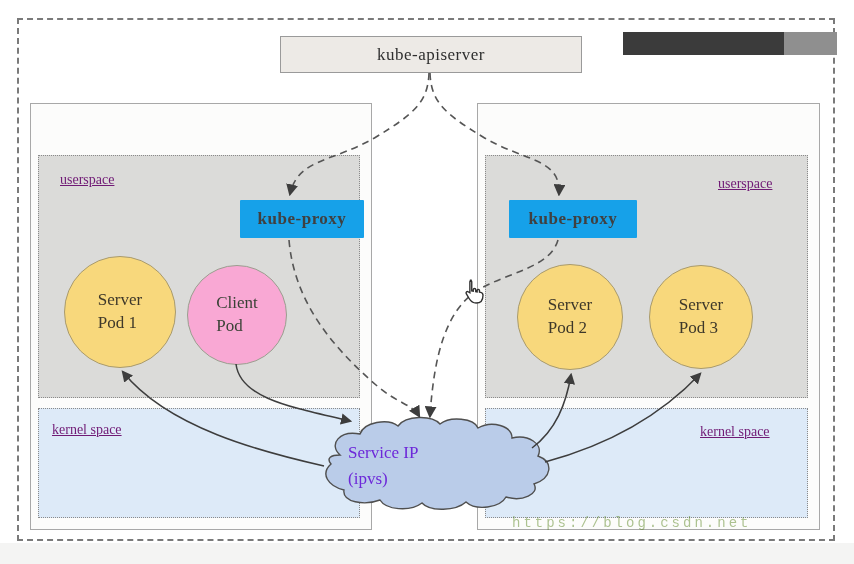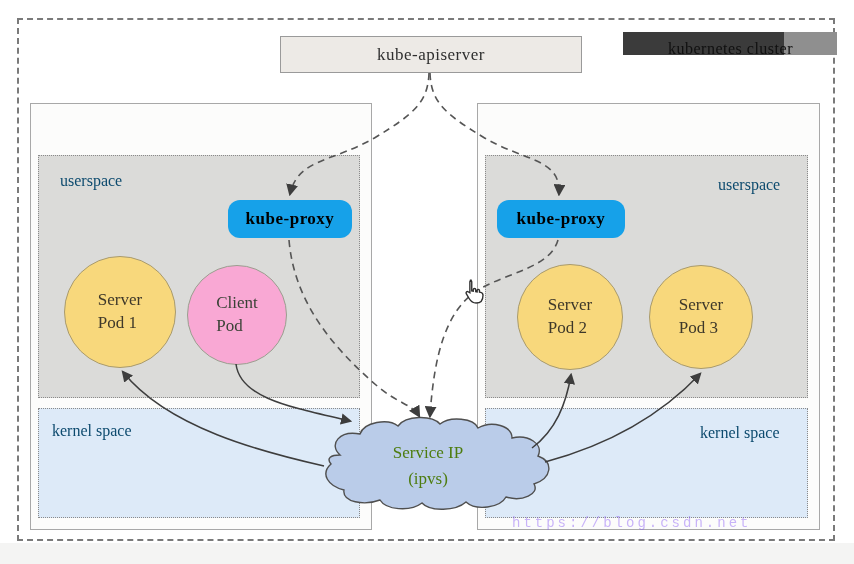--- a/index.html
+++ b/index.html
@@ -37,73 +37,72 @@
   .node-title{font-size:18px;color:#222;letter-spacing:.5px;}
   #node-x-title{left:42px;top:118px;}
   #node-y-title{left:519px;top:118px;}
   .space-box{box-sizing:border-box;border:1px dotted #8a8a8a;z-index:1;}
   .userspace{background:#dbdbd9;}
   .kernelspace{background:#ddeaf8;}
   #userspace-x{left:38px;top:155px;width:322px;height:243px;}
   #userspace-y{left:485px;top:155px;width:323px;height:243px;}
   #kernel-x{left:38px;top:408px;width:322px;height:110px;}
   #kernel-y{left:485px;top:408px;width:323px;height:110px;}
-  .space-label{font-size:16px;color:#0c4a6e;z-index:2;}
+  .space-label{font-size:14px;color:#701a75;z-index:2;text-decoration:underline;}
   #userspace-x-label{left:60px;top:172px;}
   #userspace-y-label{left:718px;top:176px;}
   #kernel-x-label{left:52px;top:422px;}
   #kernel-y-label{left:700px;top:424px;}
   .proxy-box{
-    box-sizing:border-box;background:#16a1e9;border-radius:12px;z-index:2;
+    box-sizing:border-box;background:#16a1e9;border-radius:1px;z-index:2;
     display:flex;align-items:center;justify-content:center;
-    font-size:17px;font-weight:bold;color:#000000;letter-spacing:.5px;
+    font-size:17px;font-weight:bold;color:#404040;letter-spacing:.5px;margin-left:12px;
   }
   #proxy-x{left:228px;top:200px;width:124px;height:38px;}
   #proxy-y{left:497px;top:200px;width:128px;height:38px;}
   .pod{
     box-sizing:border-box;border-radius:50%;z-index:2;
     display:flex;align-items:center;justify-content:center;text-align:left;
     font-size:17px;line-height:1.35;white-space:pre-line;
   }
   .pod-yellow{background:#f8d87c;border:1px solid #a89a6e;color:#3e382a;}
   .pod-green{background:#f9a8d4;border:1px solid #99a08f;color:#3a4236;}
   #pod-1{left:64px;top:256px;width:112px;height:112px;}
   #pod-client{left:187px;top:265px;width:100px;height:100px;}
   #pod-2{left:517px;top:264px;width:106px;height:106px;}
   #pod-3{left:649px;top:265px;width:104px;height:104px;}
   #arrow-layer{left:0;top:0;width:854px;height:564px;z-index:5;pointer-events:none;}
   #cloud-label{
-    left:348px;top:440px;width:160px;text-align:center;z-index:6;
-    font-size:17px;line-height:1.5;color:#4d7c0f;white-space:pre-line;
+    left:348px;top:440px;width:160px;z-index:6;
+    font-size:17px;line-height:1.5;color:#6d28d9;white-space:pre-line;
   }
   #cursor{left:458px;top:277px;width:30px;height:30px;z-index:8;}
   #watermark-url{
     left:512px;top:515px;z-index:7;
     font-family:"Liberation Mono", monospace;font-size:14px;letter-spacing:3px;
-    color:#8b5cf6;opacity:.45;white-space:nowrap;
+    color:#4d7c0f;opacity:.45;white-space:nowrap;
   }
   #watermark-community{
     left:666px;top:524px;z-index:8;
     font-size:20px;color:#7d7d7d;opacity:.85;letter-spacing:1px;white-space:nowrap;
   }
 </style>
 </head>
 <body>
 
 <div id="canvas">
 
   <div class="abs" id="bottom-strip"></div>
   <div class="abs" id="outer-border"></div>
 
   <div class="abs" id="apiserver-box">
     <span>kube-apiserver</span>
   </div>
 
   <div class="abs" id="cluster-bar"></div>
-  <div class="abs" id="cluster-label">kubernetes cluster</div>
 
   <div class="abs node-box" id="node-x"></div>
   <div class="abs node-title" id="node-x-title">Node X</div>
   <div class="abs space-box userspace" id="userspace-x"></div>
   <div class="abs space-label" id="userspace-x-label">userspace</div>
   <div class="abs space-box kernelspace" id="kernel-x"></div>
   <div class="abs space-label" id="kernel-x-label">kernel space</div>
   <div class="abs proxy-box" id="proxy-x">
     <span>kube-proxy</span>
   </div>

